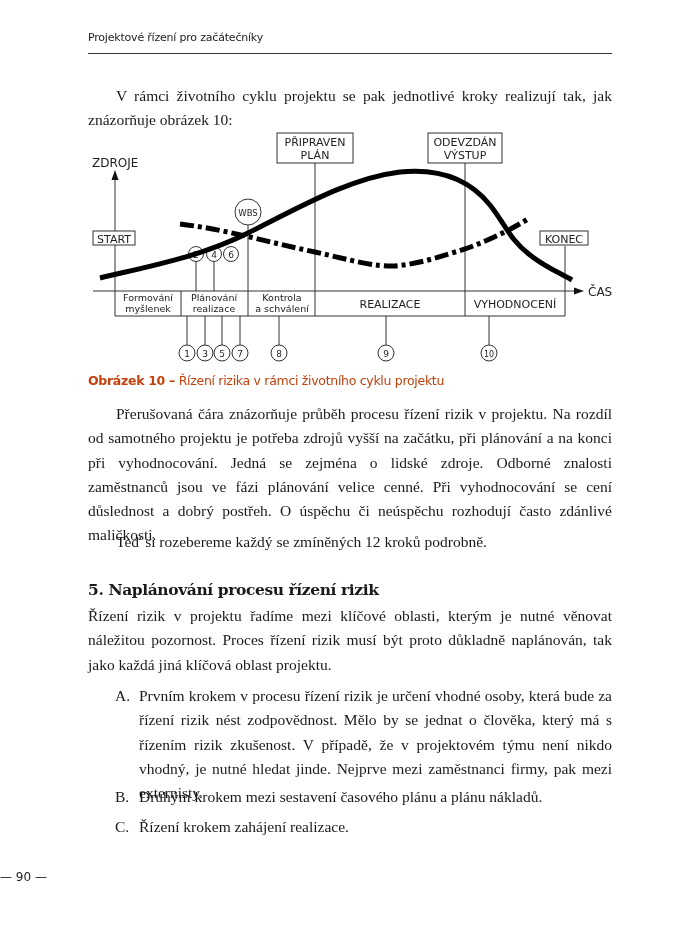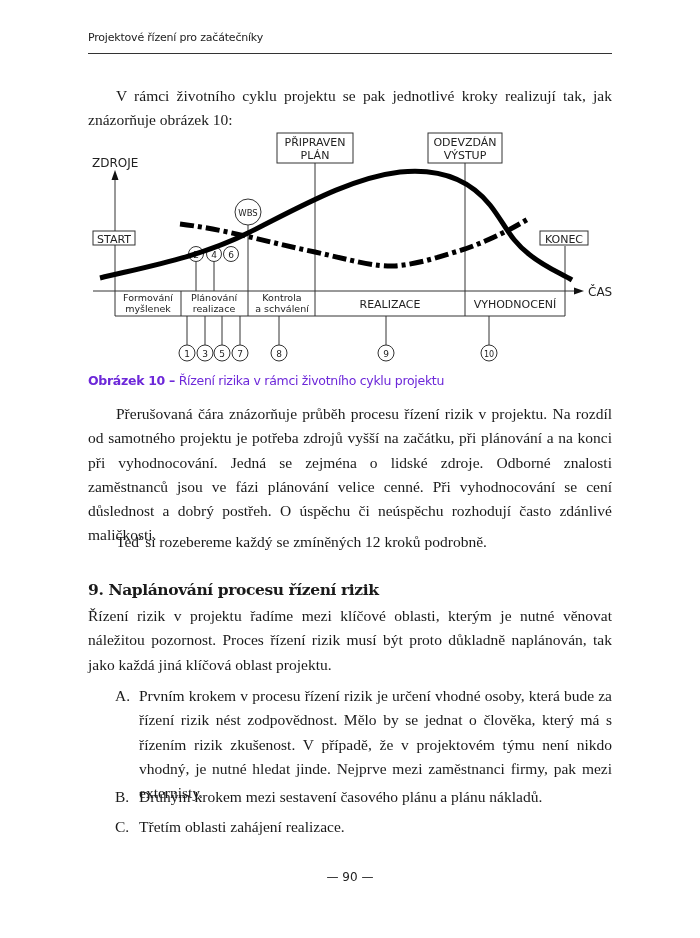--- a/index.html
+++ b/index.html
@@ -10,32 +10,32 @@
     border-bottom: 1px solid #333; padding-bottom: 9px; letter-spacing: -0.2px;
   }
   .para {
     position: absolute; left: 88px; width: 524px;
     font-family: "Liberation Serif", serif; font-size: 15.5px; line-height: 24.3px;
     text-align: justify; color: #1a1a1a;
   }
   .indent { text-indent: 28px; }
   .caption {
     position: absolute; left: 88px; top: 373px; width: 524px;
-    font-family: "DejaVu Sans", sans-serif; font-size: 12.5px; color: #6d28d9; letter-spacing: -0.3px;
+    font-family: "DejaVu Sans", sans-serif; font-size: 12.5px; color: #c2410c; letter-spacing: -0.3px;
   }
   .caption b { font-weight: bold; }
   .section-heading {
     position: absolute; left: 88px; top: 580px;
     font-family: "DejaVu Serif", serif; font-weight: bold; font-size: 15.5px; letter-spacing: -0.4px;
   }
   .list-item { position: absolute; left: 115px; width: 497px;
     font-family: "Liberation Serif", serif; font-size: 15.5px; line-height: 24.3px; text-align: justify; }
   .list-item .marker { position: absolute; left: 0; top: 0; }
   .list-item .body { margin-left: 24px; display: block; }
-  .page-number { position: absolute; left: 0; width: 700px; top: 870px; text-align: center;
+  .page-number { position: absolute; left: 0; width: 700px; top: 870px; text-align: left;
     font-family: "DejaVu Sans", sans-serif; font-size: 12px; color: #222; }
   svg#diagram { position: absolute; left: 0; top: 0; }
   svg text { font-family: "DejaVu Sans", sans-serif; fill: #222; }
 </style>
 </head>
 <body>
 
 <div class="running-head">Projektové řízení pro začátečníky</div>
 
 <div class="para indent" style="top:84px;">V rámci životního cyklu projektu se pak jednotlivé kroky realizují tak, jak znázorňuje obrázek 10:</div>
@@ -130,29 +130,29 @@
   <path d="M 180 224 C 230 230, 270 243, 315 252 C 350 260, 375 267, 395 266 C 420 264, 445 255, 465 249 C 490 240, 510 230, 528 219" fill="none" stroke="#000" stroke-width="5" stroke-dasharray="14 4 4 4"></path>
 </svg>
 
 <div class="caption">
   <b>Obrázek 10 –</b><span> Řízení rizika v rámci životního cyklu projektu</span>
 </div>
 
 <div class="para indent" style="top:402px;">Přerušovaná čára znázorňuje průběh procesu řízení rizik v projektu. Na rozdíl od samotného projektu je potřeba zdrojů vyšší na začátku, při plánování a na konci při vyhodnocování. Jedná se zejména o lidské zdroje. Odborné znalosti zaměstnanců jsou ve fázi plánování velice cenné. Při vyhodnocování se cení důslednost a dobrý postřeh. O úspěchu či neúspěchu rozhodují často zdánlivé maličkosti.</div>
 <div class="para indent" style="top:530px;">Teď si rozebereme každý se zmíněných 12 kroků podrobně.</div>
 
-<div class="section-heading">9. Naplánování procesu řízení rizik</div>
+<div class="section-heading">5. Naplánování procesu řízení rizik</div>
 <div class="para" style="top:604px;">Řízení rizik v projektu řadíme mezi klíčové oblasti, kterým je nutné věnovat náležitou pozornost. Proces řízení rizik musí být proto důkladně naplánován, tak jako každá jiná klíčová oblast projektu.</div>
 
 <div class="list-item" style="top:684px;">
   <span class="marker">A.</span>
   <span class="body">Prvním krokem v procesu řízení rizik je určení vhodné osoby, která bude za řízení rizik nést zodpovědnost. Mělo by se jednat o člověka, který má s řízením rizik zkušenost. V případě, že v projektovém týmu není nikdo vhodný, je nutné hledat jinde. Nejprve mezi zaměstnanci firmy, pak mezi externisty.</span>
 </div>
 <div class="list-item" style="top:785px;">
   <span class="marker">B.</span>
   <span class="body">Druhým krokem mezi sestavení časového plánu a plánu nákladů.</span>
 </div>
 <div class="list-item" style="top:815px;">
   <span class="marker">C.</span>
-  <span class="body">Třetím oblasti zahájení realizace.</span>
+  <span class="body">Řízení krokem zahájení realizace.</span>
 </div>
 
 <div class="page-number">— 90 —</div>
 
 </body></html>

